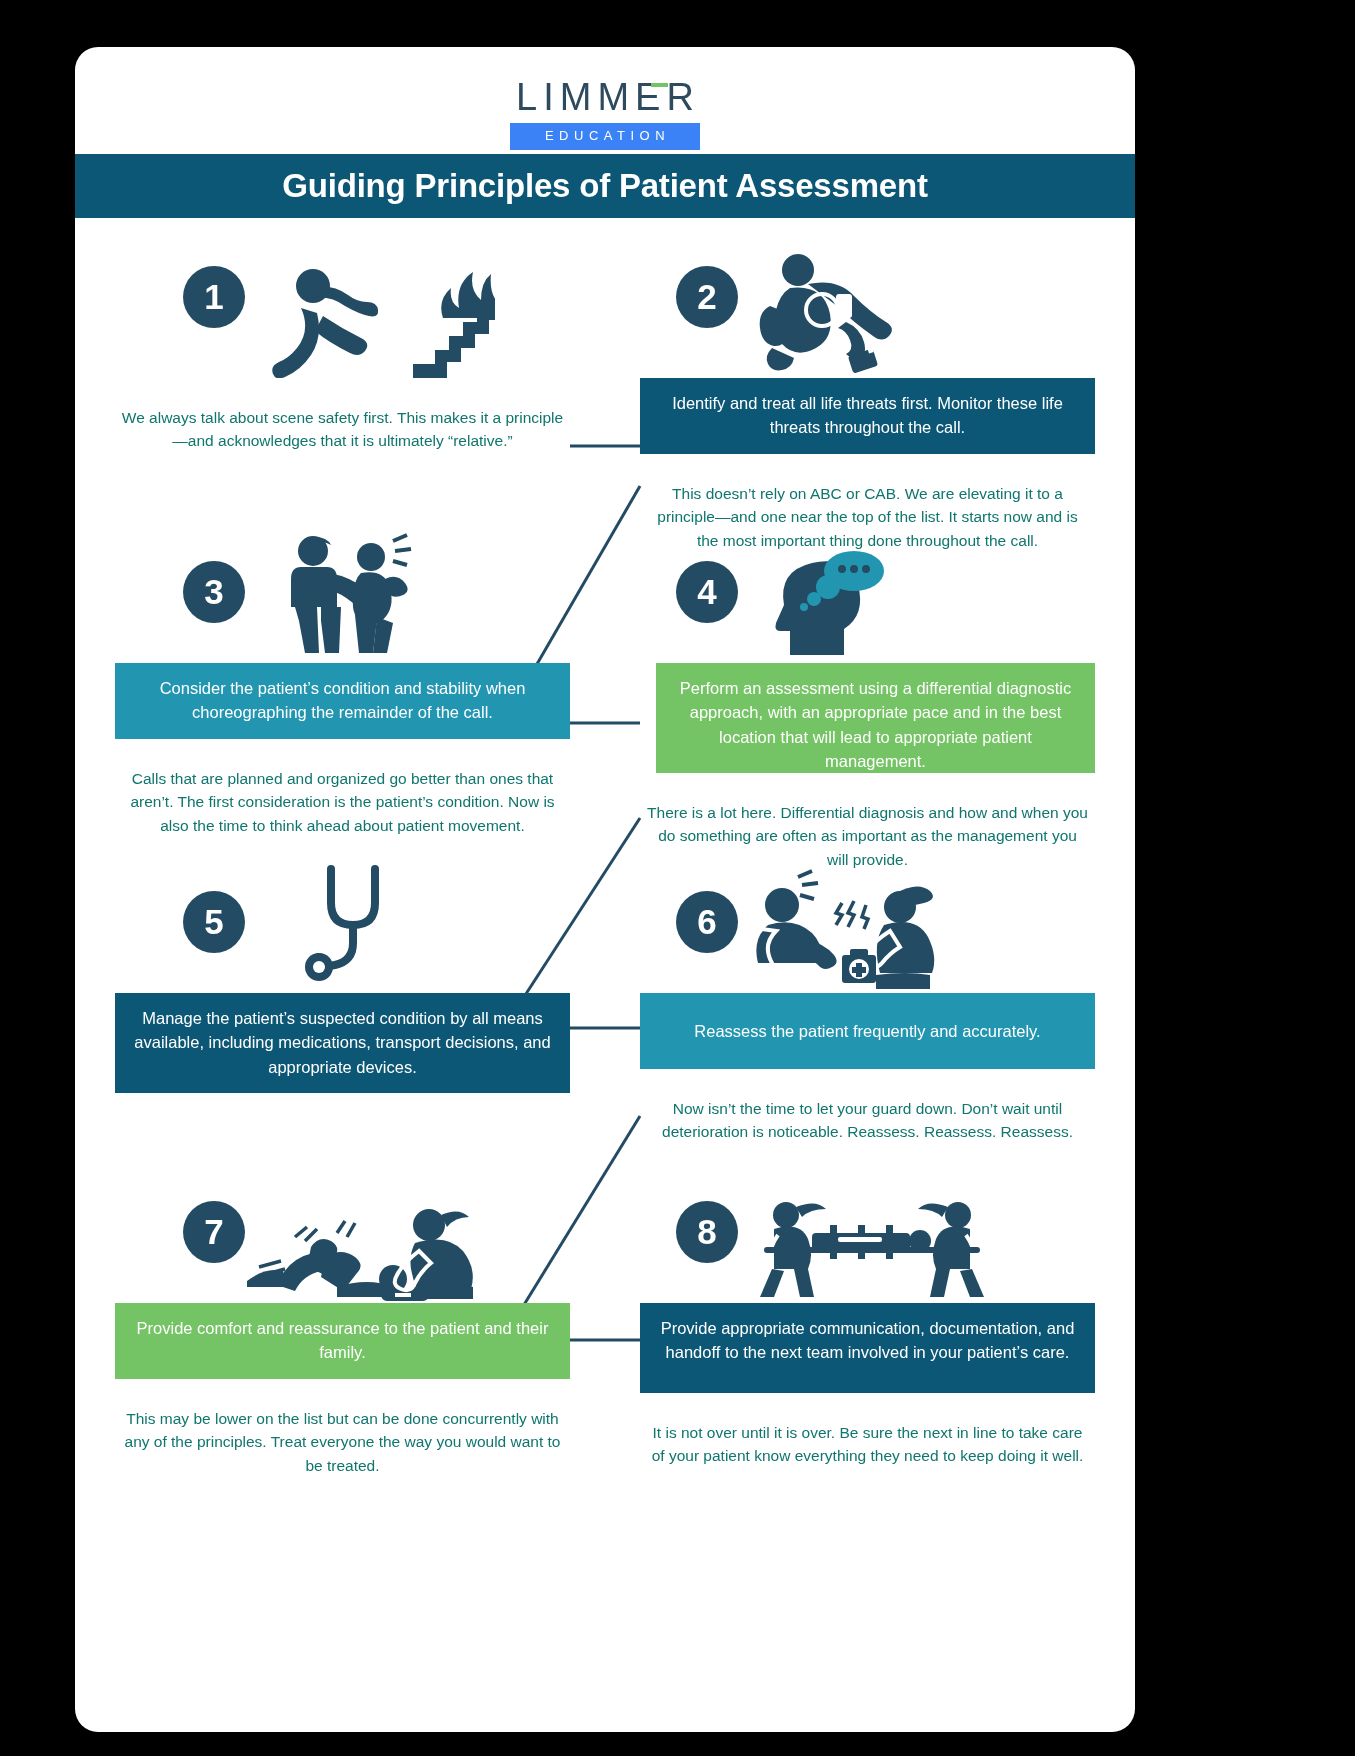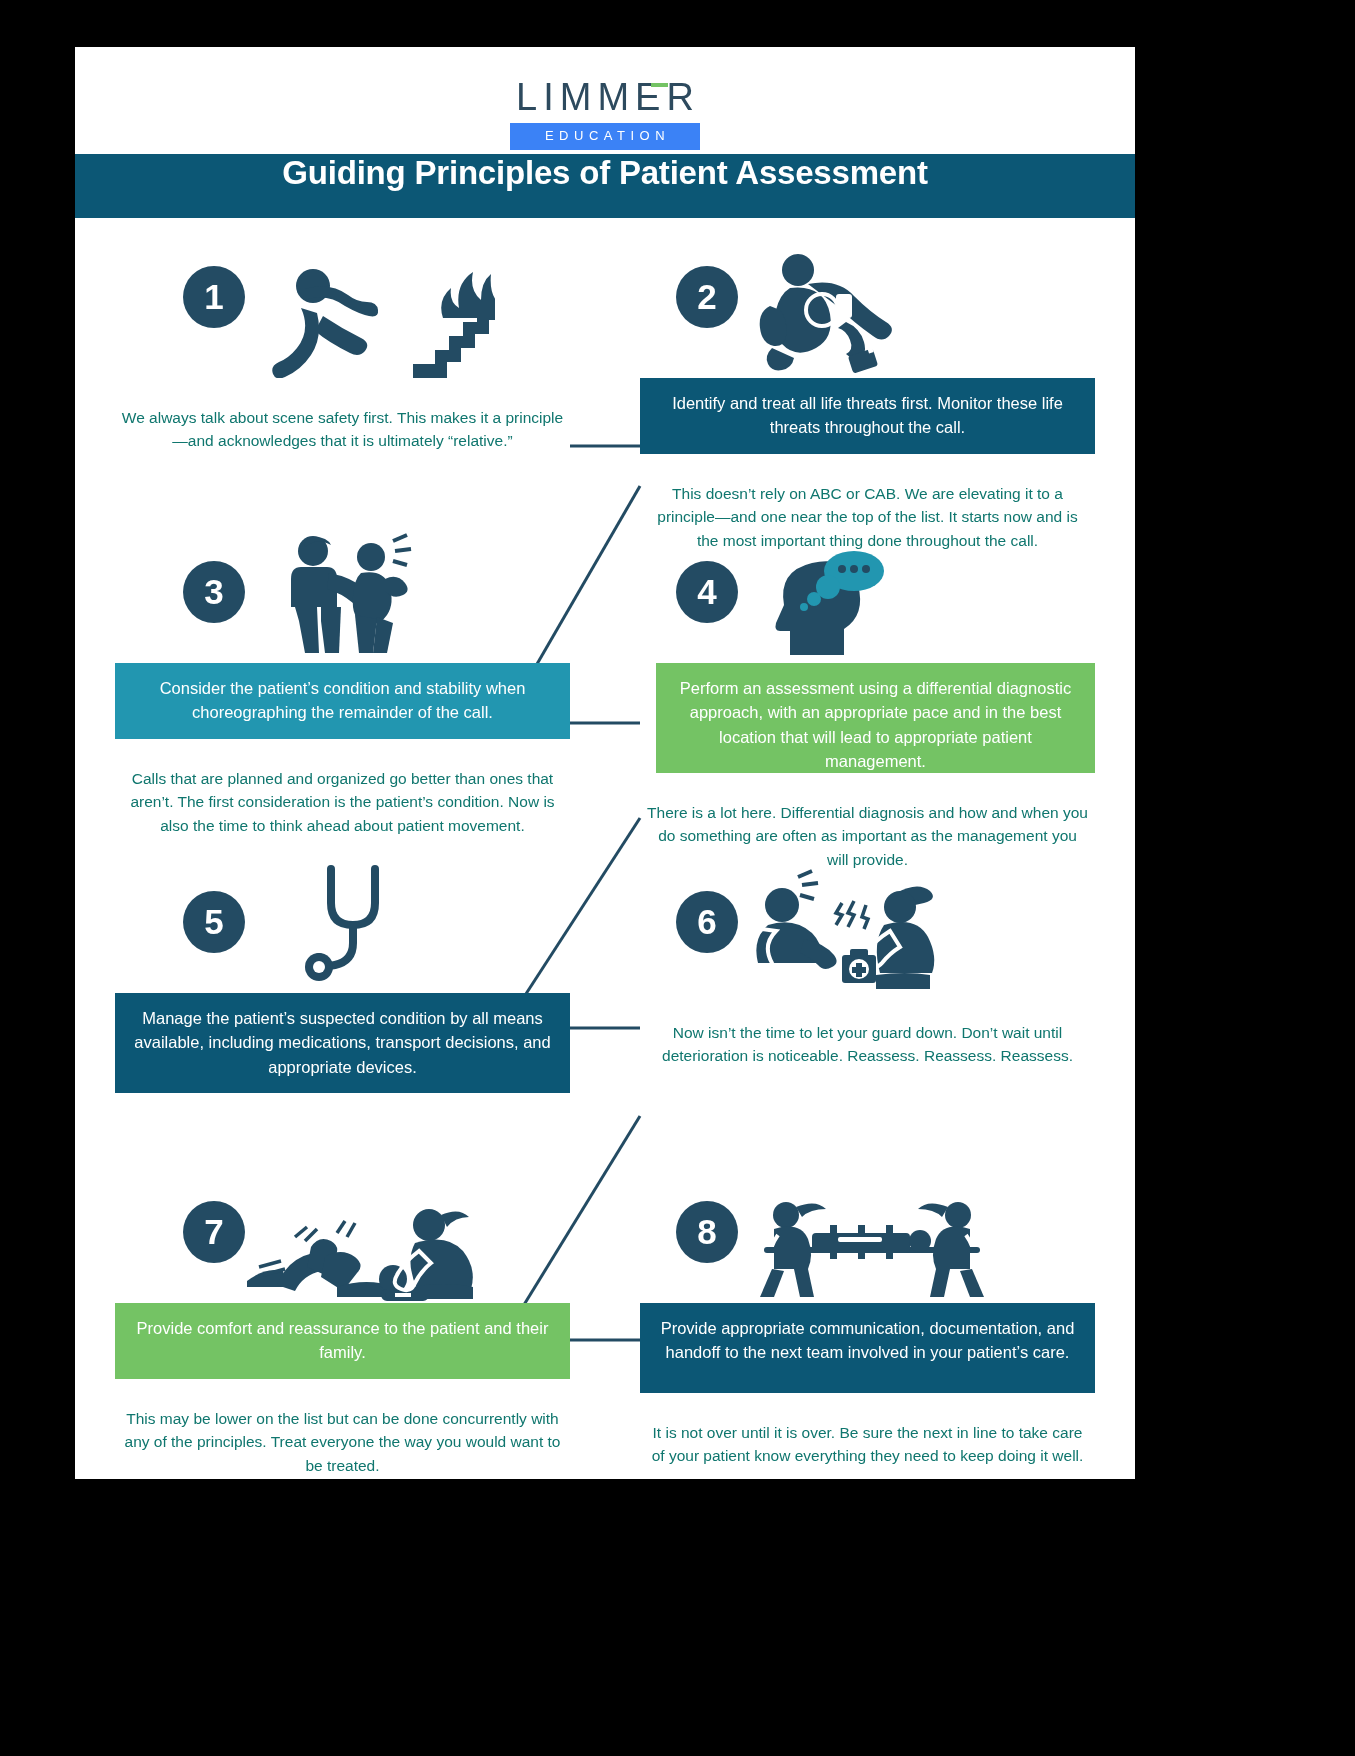--- a/index.html
+++ b/index.html
@@ -11,22 +11,23 @@
     width: 1355px;
     height: 1756px;
     font-family: "Liberation Sans", sans-serif;
     overflow: hidden;
   }
   .page {
     position: absolute;
     left: 75px;
     top: 47px;
     width: 1060px;
-    height: 1432px;
+    height: 1685px;
     background: #ffffff;
+    border-radius: 23px;
   }
 
   
   .logo-wrap {
     position: absolute;
     left: 0; top: 0;
     width: 1060px;
     height: 105px;
   }
   .logo-mark {
@@ -68,20 +69,21 @@
 
   
   .title-bar {
     position: absolute;
     left: 0;
     top: 107px;
     width: 1060px;
     height: 64px;
     background: #0c5775;
     display: flex;
+    align-items: center;
     justify-content: center;
   }
   .title-bar .title {
     color: #ffffff;
     font-size: 33px;
     font-weight: bold;
     letter-spacing: -0.2px;
   }
 
   
@@ -326,20 +328,21 @@
             <path d="M134 56 q32 -10 44 12 q10 20 4 36 h-52 q-8 -30 4 -48z"></path>
             <path d="M126 106 q30 -4 54 0 v14 h-54z"></path>
             <path d="M140 62 q-16 10 -24 22 q-6 8 2 12 q8 5 14 -2 q8 -10 18 -16z" fill="none" stroke="#ffffff" stroke-width="4"></path>
             <rect x="92" y="86" width="34" height="28" rx="3"></rect>
             <rect x="100" y="80" width="18" height="8" rx="2"></rect>
             <circle cx="109" cy="100" r="10" fill="#ffffff"></circle>
             <path d="M106 94 h6 v4 h4 v6 h-4 v4 h-6 v-4 h-4 v-6 h4z"></path>
           </g>
         </svg>
       </div>
+      <div class="banner teal" style="height:76px; display:flex; align-items:center; justify-content:center;">Reassess the patient frequently and accurately.</div>
       <div class="desc">Now isn’t the time to let your guard down. Don’t wait until deterioration is noticeable. Reassess. Reassess. Reassess.</div>
     </div>
 
     <div class="card col-left row4">
       <div class="art">
         <div class="num-badge" style="left:68px; top:28px;">7</div>
         <svg class="icon-art" style="left:118px; top:30px;" width="270" height="100" viewBox="0 0 270 100">
           <g fill="#234b63">
             <path d="M14 78 q18 -14 36 -10 l4 16 h-40z"></path>
             <path d="M44 82 q10 -26 36 -32 q10 -2 14 6 q4 8 -6 12 q-18 4 -26 20z"></path>

